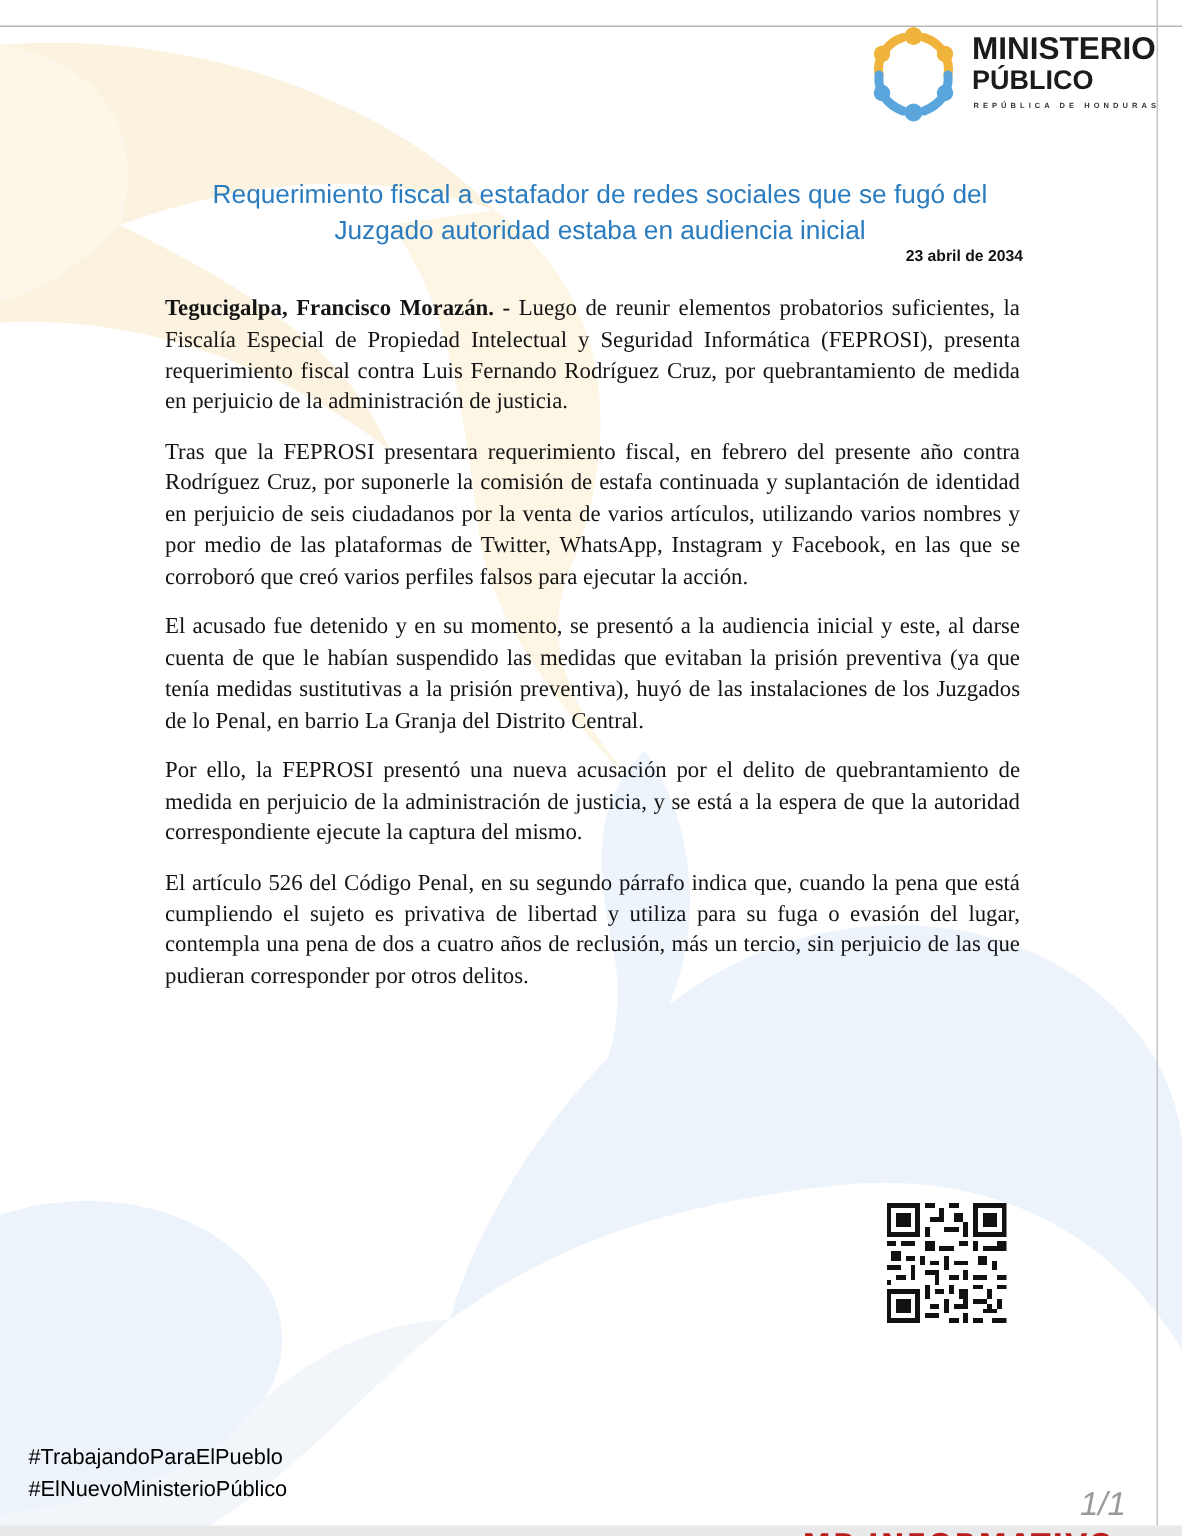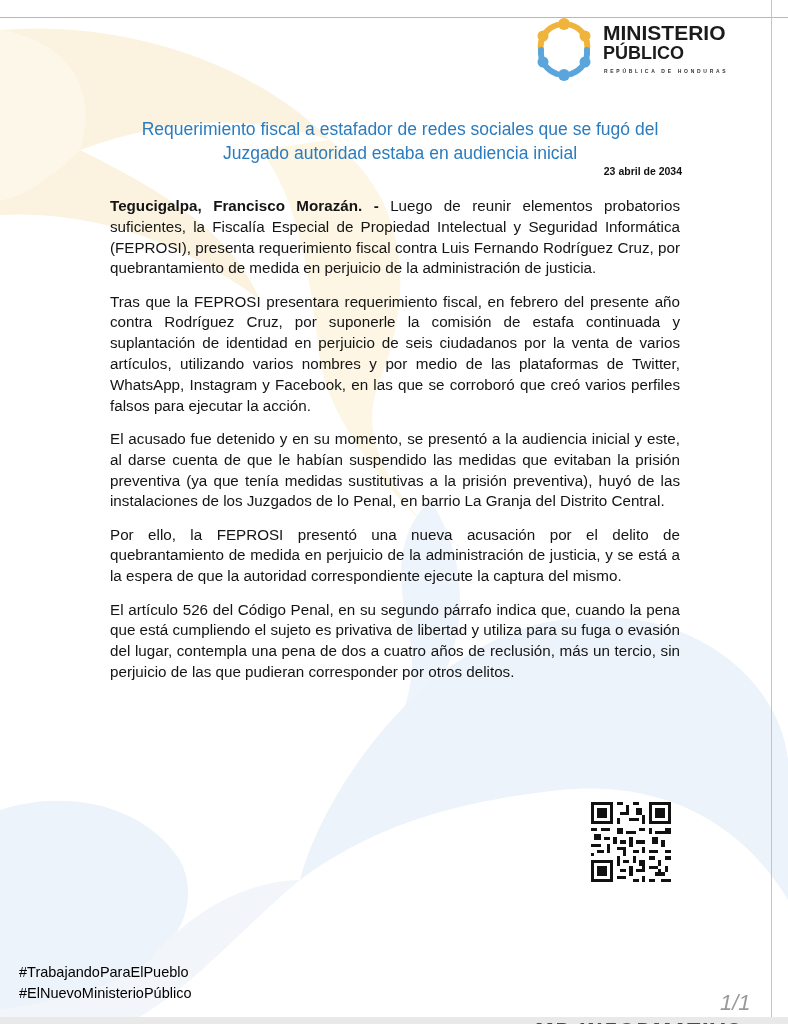--- a/index.html
+++ b/index.html
@@ -7,33 +7,33 @@
     body { position: relative; font-family: "Liberation Sans", sans-serif; color: #111; }
 
     .page-frame { position: absolute; left: 0; top: 0; width: 788px; height: 1024px; background: #fff; }
     .top-rule { position: absolute; left: 0; top: 17px; width: 788px; height: 1px; background: #b8b8b8; }
     .right-rule { position: absolute; left: 771px; top: 0; width: 1px; height: 1024px; background: #c4c4c4; }
     .bottom-rule { position: absolute; left: 0; top: 1017px; width: 788px; height: 7px; background: #e9e9e9; }
 
     .watermark { position: absolute; left: 0; top: 0; width: 788px; height: 1024px; pointer-events: none; }
 
     
-    .logo { position: absolute; left: 531px; top: 16px; width: 210px; height: 68px; }
+    .logo { position: absolute; left: 576px; top: 16px; width: 210px; height: 68px; }
     .logo-icon { position: absolute; left: 0; top: 0; width: 66px; height: 66px; }
     .logo-title { position: absolute; left: 72px; top: 6px; font-family: "Liberation Sans", sans-serif; font-weight: bold; font-size: 21px; line-height: 21px; color: #1b1b1b; letter-spacing: 0px; }
     .logo-title2 { position: absolute; left: 72px; top: 27px; font-family: "Liberation Sans", sans-serif; font-weight: bold; font-size: 18px; line-height: 21px; color: #1b1b1b; }
     .logo-sub { position: absolute; left: 73px; top: 52px; font-family: "Liberation Sans", sans-serif; font-size: 5px; letter-spacing: 2.7px; color: #333; font-weight: bold; white-space: nowrap; }
 
     
     .headline { position: absolute; left: 100px; top: 117px; width: 600px; text-align: center; color: #2a7cbf; font-weight: normal; font-size: 17.5px; line-height: 24px; font-family: "Liberation Sans", sans-serif; }
     .date { position: absolute; right: 106px; top: 165px; font-size: 10.5px; font-weight: bold; color: #111; }
 
     
     .body-text { position: absolute; left: 110px; top: 196px; width: 570px; font-size: 15.2px; line-height: 20.8px; color: #141414; text-align: justify; font-family: "Liberation Sans", sans-serif; }
-    .body-text p { margin-bottom: 12.5px; }
+    .body-text p { margin-bottom: 12.5px; font-family: Liberation Serif, serif; }
     .lead-bold { font-weight: bold; }
 
     
     .qr { position: absolute; left: 591px; top: 802px; width: 80px; height: 80px; }
 
     
     .hashtags { position: absolute; left: 19px; top: 962px; font-weight: normal; font-size: 14.5px; line-height: 21px; color: #000000; font-family: "Liberation Sans", sans-serif; }
     .mp-info { position: absolute; left: 535px; top: 981px; font-weight: 900; font-size: 19px; letter-spacing: 1.4px; color: #b91c1c; font-family: "DejaVu Sans", sans-serif; margin-top: 38px; }
     .page-num { position: absolute; left: 720px; top: 990px; font-size: 22px; color: #9a9a9a; font-family: "Liberation Sans", sans-serif; font-weight: normal; font-style: italic; }
   </style>

